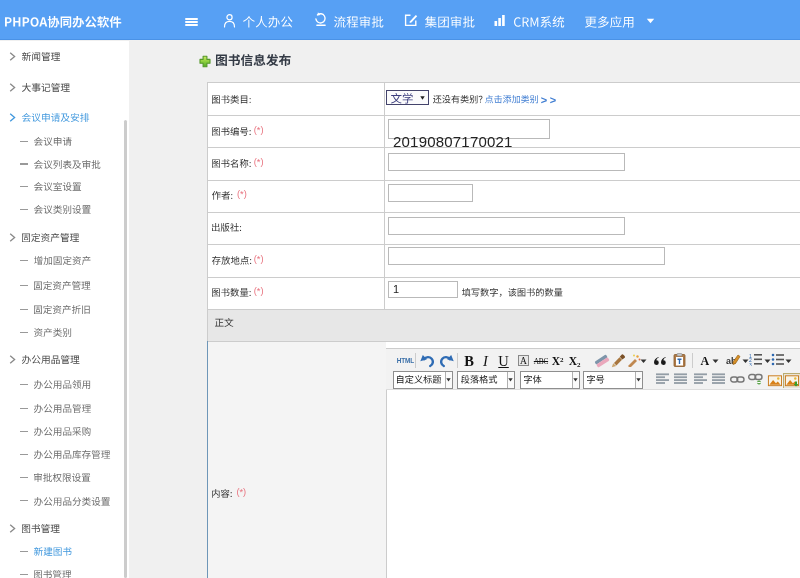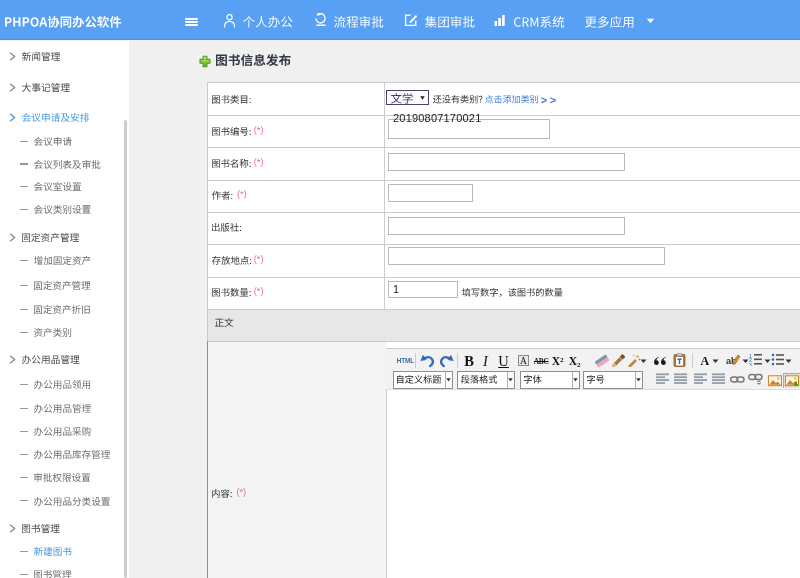--- a/index.html
+++ b/index.html
@@ -216,21 +216,21 @@
 <svg class="abs" style="left:419.8px;top:95.6px" width="5" height="4" viewBox="0 0 5 4">
     <path d="M0.3 0.3 L2.5 3.7 L4.7 0.3 Z" fill="#222"></path>
   </svg>
 <div class="abs" style="left:540.8px;top:93.8px;font-size:11px;font-weight:bold;letter-spacing:2.6px;color:#3f7dd2">&gt;&gt;</div>
 <div class="abs" style="left:388px;top:119px;width:162px;height:20px;border:1px solid #b9b9b9;background:#fff"></div>
 <div class="abs" style="left:388px;top:153px;width:237px;height:18px;border:1px solid #b9b9b9;background:#fff"></div>
 <div class="abs" style="left:388px;top:184px;width:85px;height:18px;border:1px solid #b9b9b9;background:#fff"></div>
 <div class="abs" style="left:388px;top:217px;width:237px;height:18px;border:1px solid #b9b9b9;background:#fff"></div>
 <div class="abs" style="left:388px;top:247px;width:277px;height:18px;border:1px solid #b9b9b9;background:#fff"></div>
 <div class="abs" style="left:388px;top:281px;width:70px;height:17px;border:1px solid #b9b9b9;background:#fff"></div>
-<div class="abs" style="left:393px;top:112px;font-size:11px;color:#222;letter-spacing:0.2px">20190807170021</div>
+<div class="abs" style="left:393px;top:133px;font-size:15px;color:#222;letter-spacing:0.2px">20190807170021</div>
 <div class="abs" style="left:393px;top:283px;font-size:11px;color:#222">1</div>
 <div class="abs" style="left:253.7px;top:124.8px;font-size:9.3px;color:#e8737f">(*)</div>
 <div class="abs" style="left:253.7px;top:157.2px;font-size:9.3px;color:#e8737f">(*)</div>
 <div class="abs" style="left:237px;top:189.4px;font-size:9.3px;color:#e8737f">(*)</div>
 <div class="abs" style="left:253.7px;top:253.8px;font-size:9.3px;color:#e8737f">(*)</div>
 <div class="abs" style="left:253.7px;top:286.1px;font-size:9.3px;color:#e8737f">(*)</div>
 <div class="abs" style="left:236.4px;top:487.2px;font-size:9.3px;color:#e8737f">(*)</div>
 <div class="abs" style="left:386px;top:348px;width:414px;height:230px;border-left:1px solid #ccc"></div>
 <div class="abs" style="left:386px;top:348px;width:414px;height:41.5px;background:#f2f2f2;border-top:1px solid #ccc;border-bottom:1px solid #ddd"></div>
 <div class="abs" style="left:396.8px;top:356.8px;font-size:6.4px;font-weight:bold;color:#3a6fa8;letter-spacing:-0.1px">HTML</div>
@@ -242,21 +242,21 @@
 <path d="M0.3 7.2 L2.8 1.0 L7.0 5.2 Z" fill="#2f6cb4"></path>
   </svg>
 <svg class="abs" style="left:440px;top:354px" width="14" height="14" viewBox="0 0 14 14">
 <path d="M9.8 5.2 A4.7 4.7 0 1 0 3.8 12" fill="none" stroke="#2f6cb4" stroke-width="2.4" stroke-linecap="round"></path>
 <path d="M13.7 7.2 L11.2 1.0 L7.0 5.2 Z" fill="#2f6cb4"></path>
   </svg>
 <div class="abs" style="left:464.3px;top:353.3px;font-family:'Liberation Serif',serif;font-size:14.5px;font-weight:bold;color:#111">B</div>
 <div class="abs" style="left:483px;top:353.3px;font-family:'Liberation Serif',serif;font-size:14.5px;font-style:italic;color:#111">I</div>
 <div class="abs" style="left:498.3px;top:353.3px;font-family:'Liberation Serif',serif;font-size:14.5px;color:#111;text-decoration:underline">U</div>
 <div class="abs" style="left:518.3px;top:355.3px;width:10.5px;height:11px;border:1px solid #888;background:#e8e8e8;text-align:center;font-family:'Liberation Serif',serif;font-size:9.5px;line-height:10.5px;color:#111">A</div>
-<div class="abs" style="left:533.8px;top:357px;font-family:'Liberation Serif',serif;font-size:7.4px;font-weight:bold;color:#111;text-decoration:line-through;letter-spacing:-0.3px">ABC</div>
+<div class="abs" style="left:533.8px;top:357px;font-family:'Liberation Serif',serif;font-size:7.4px;font-weight:normal;color:#111;text-decoration:line-through;letter-spacing:-0.3px">ABC</div>
 <div class="abs" style="left:551.8px;top:355.3px;font-family:'Liberation Serif',serif;font-size:11.5px;font-weight:bold;color:#111">X<span style="font-size:7px;vertical-align:3.5px">2</span></div>
 <div class="abs" style="left:568.8px;top:355.3px;font-family:'Liberation Serif',serif;font-size:11.5px;font-weight:bold;color:#111">X<span style="font-size:7px;vertical-align:-1.5px">2</span></div>
 <svg class="abs" style="left:593.5px;top:353.5px" width="16" height="14" viewBox="0 0 16 14">
 <g transform="rotate(-33 8 7)">
       <rect x="1.2" y="3.6" width="13.6" height="3.4" rx="1.2" fill="#7d95aa"></rect>
 <rect x="1.2" y="6.8" width="13.6" height="3.8" rx="1.2" fill="#eaa8bc"></rect>
     </g>
   </svg>
 <svg class="abs" style="left:610.5px;top:352.5px" width="15" height="15" viewBox="0 0 15 15">
 <path d="M0.8 14.2 L2.2 10.2 L5.2 13 Z" fill="#caa36a"></path>

